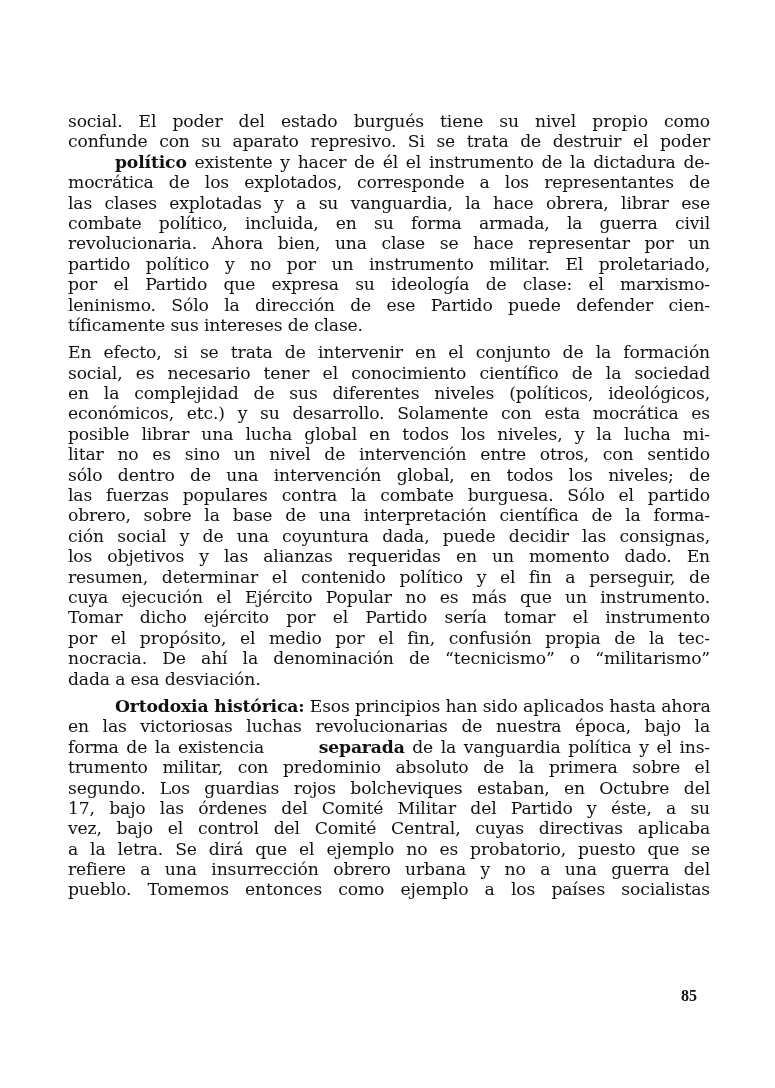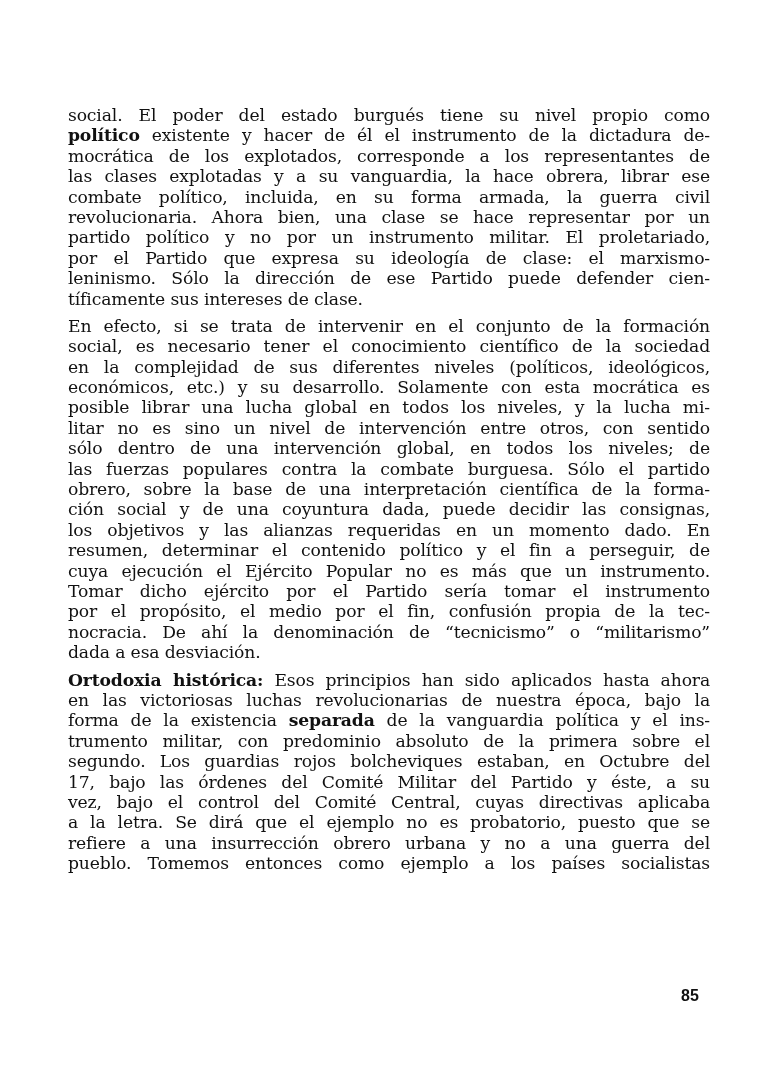--- a/index.html
+++ b/index.html
@@ -11,58 +11,60 @@
       width: 775px;
       height: 1088px;
       position: relative;
       overflow: hidden;
       font-family: "DejaVu Serif", "Liberation Serif", serif;
       color: #111111;
     }
     .page-text {
       position: absolute;
       left: 68px;
-      top: 105px;
+      top: 111px;
       width: 642px;
     }
     .para {
       margin: 0 0 7px 0;
     }
     .line {
       display: block;
       font-size: 17.2px;
       line-height: 20.4px;
       height: 20.4px;
       white-space: nowrap;
       text-align: justify;
       text-align-last: justify;
       letter-spacing: -0.15px;
     }
     .line.last {
       text-align-last: left;
     }
     .line b {
       font-weight: bold;
+      margin-left: 47px;
     }
     .page-number {
       position: absolute;
       left: 681px;
       top: 987px;
-      font-family: Liberation Sans, sans-serif;
+      font-family: Liberation Serif, serif;
       font-weight: bold;
       font-size: 16px;
       color: #111111;
     }
   </style>
 </head>
 <body>
 
 <div class="page-text">
   <div class="para">
     <span class="line"><span>social. El poder del estado burgués tiene su nivel propio como</span></span>
+    <span class="line"><span>confunde con su aparato represivo. Si se trata de destruir el poder</span></span>
     <span class="line"><b>político</b><span> existente y hacer de él el instrumento de la dictadura de-</span></span>
     <span class="line"><span>mocrática de los explotados, corresponde a los representantes de</span></span>
     <span class="line"><span>las clases explotadas y a su vanguardia, la hace obrera, librar ese</span></span>
     <span class="line"><span>combate político, incluida, en su forma armada, la guerra civil</span></span>
     <span class="line"><span>revolucionaria. Ahora bien, una clase se hace representar por un</span></span>
     <span class="line"><span>partido político y no por un instrumento militar. El proletariado,</span></span>
     <span class="line"><span>por el Partido que expresa su ideología de clase: el marxismo-</span></span>
     <span class="line"><span>leninismo. Sólo la dirección de ese Partido puede defender cien-</span></span>
     <span class="line last"><span>tíficamente sus intereses de clase.</span></span>
   </div>

